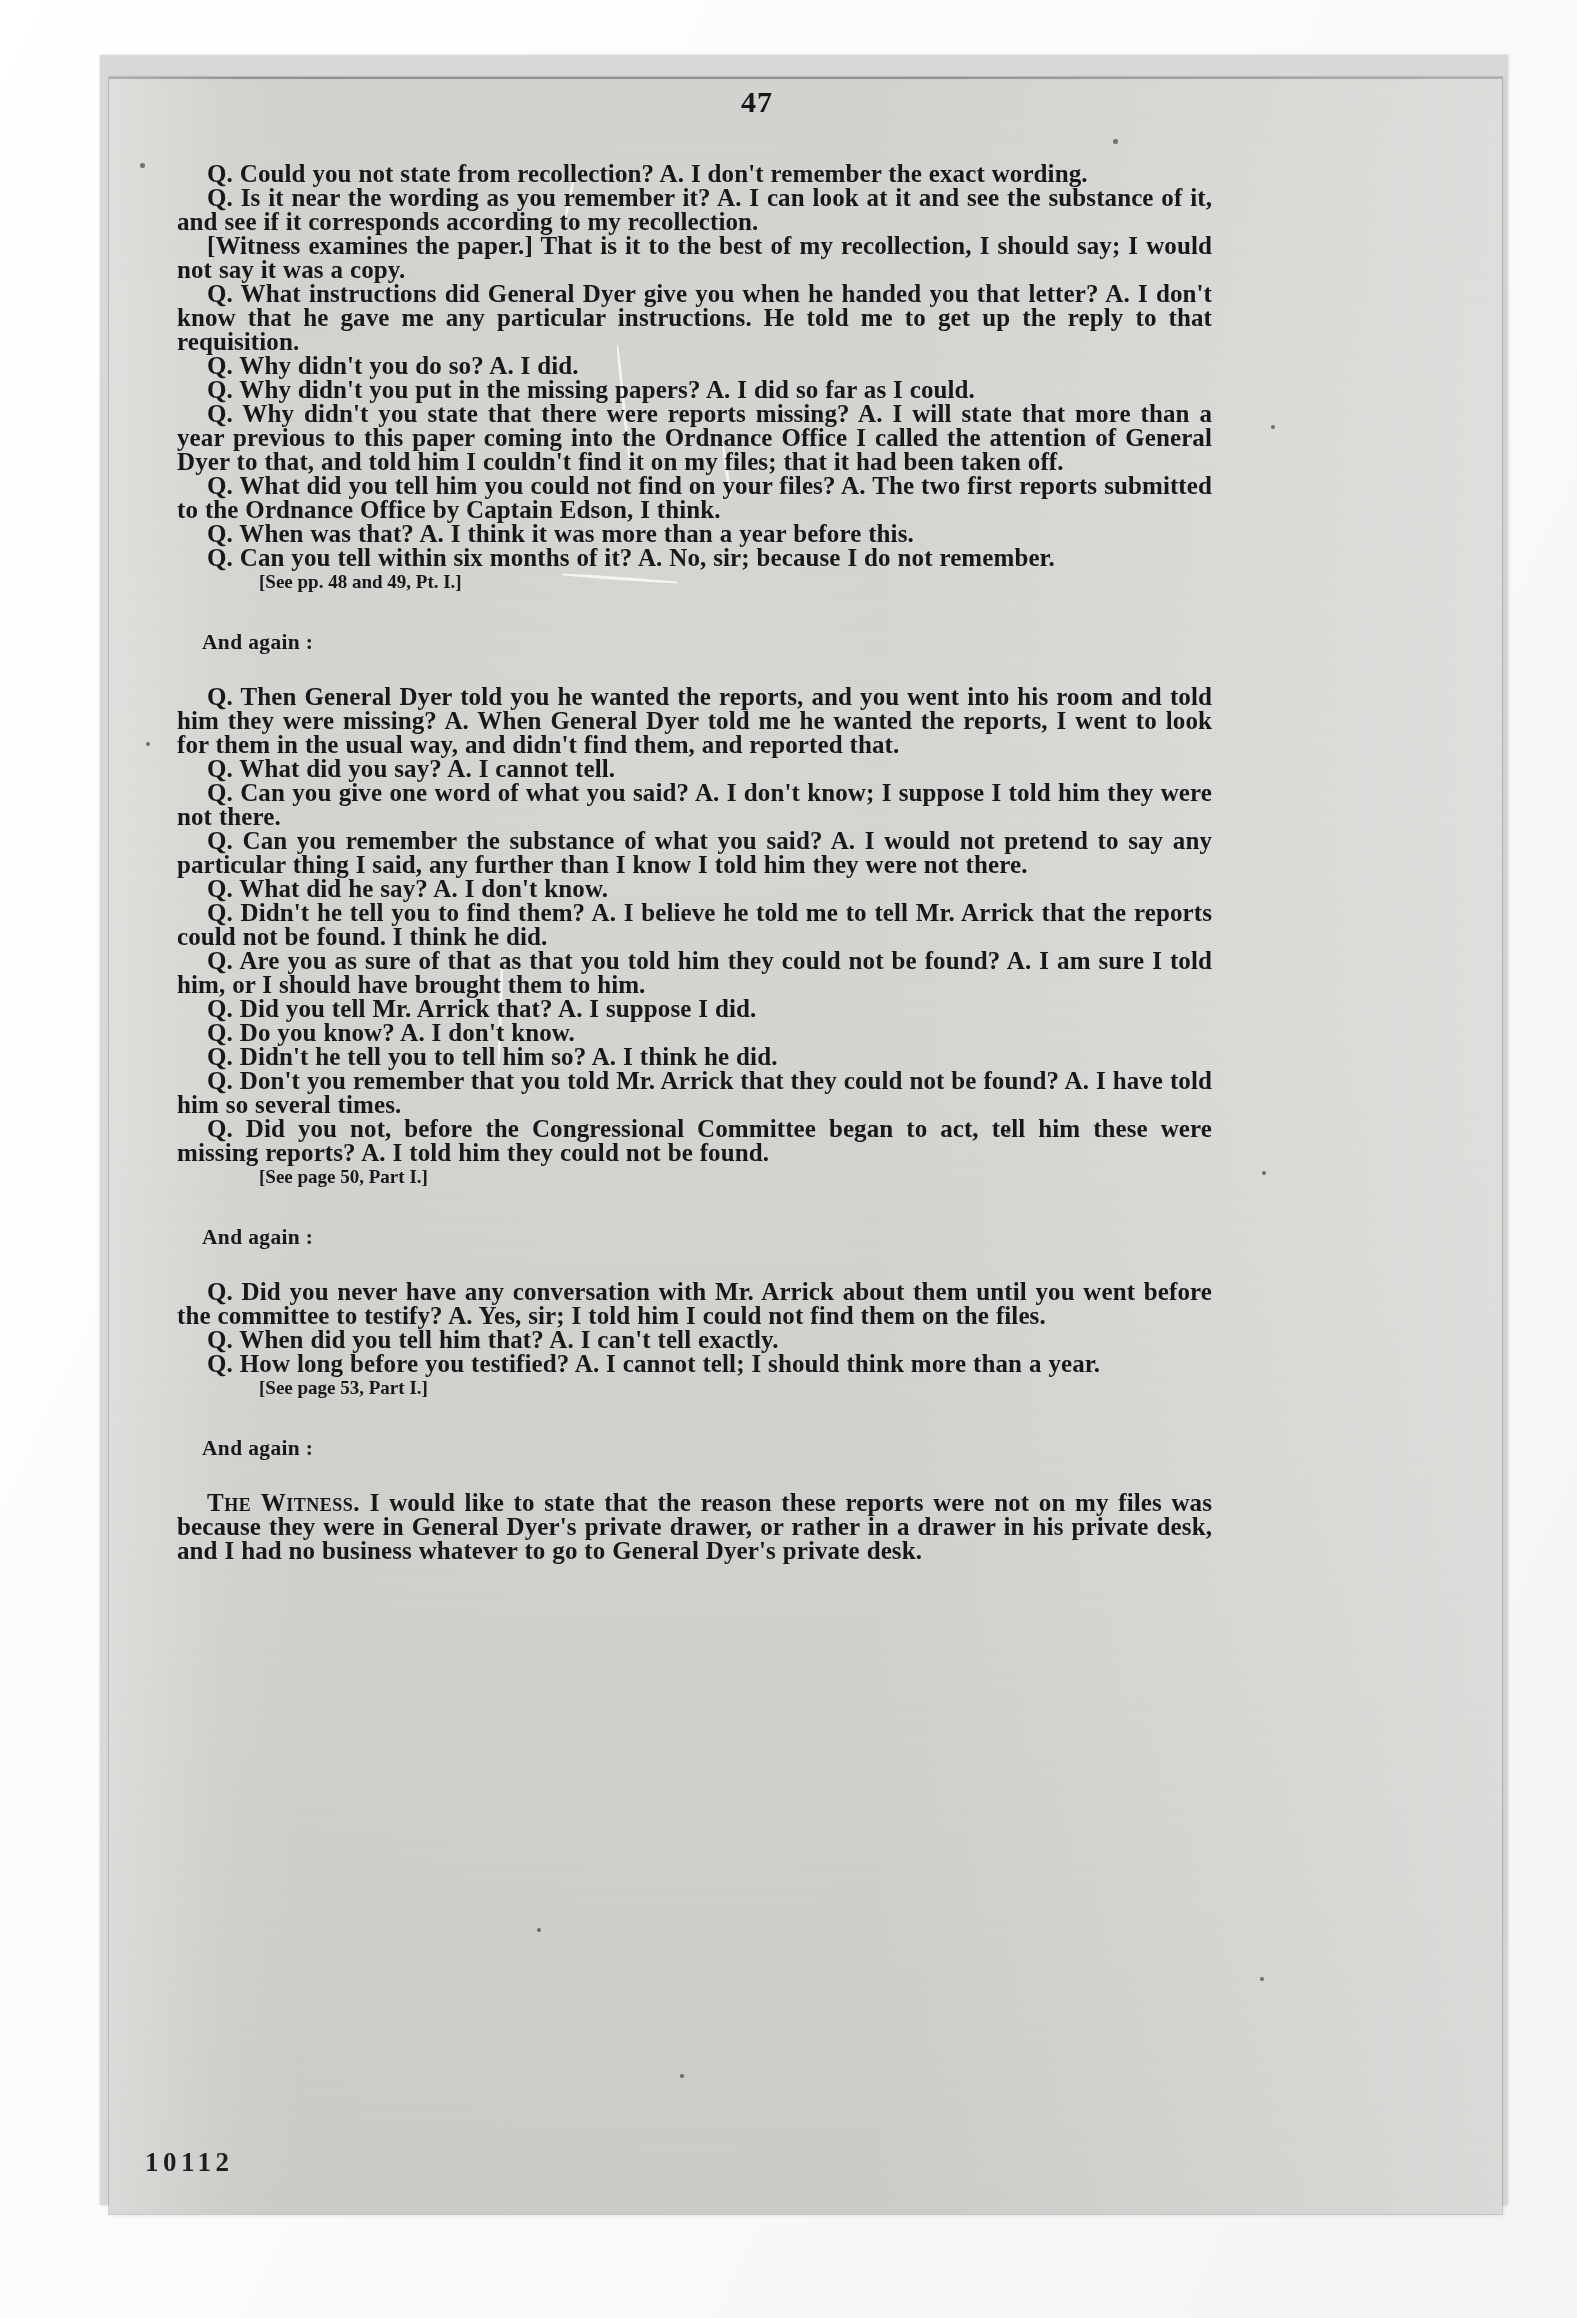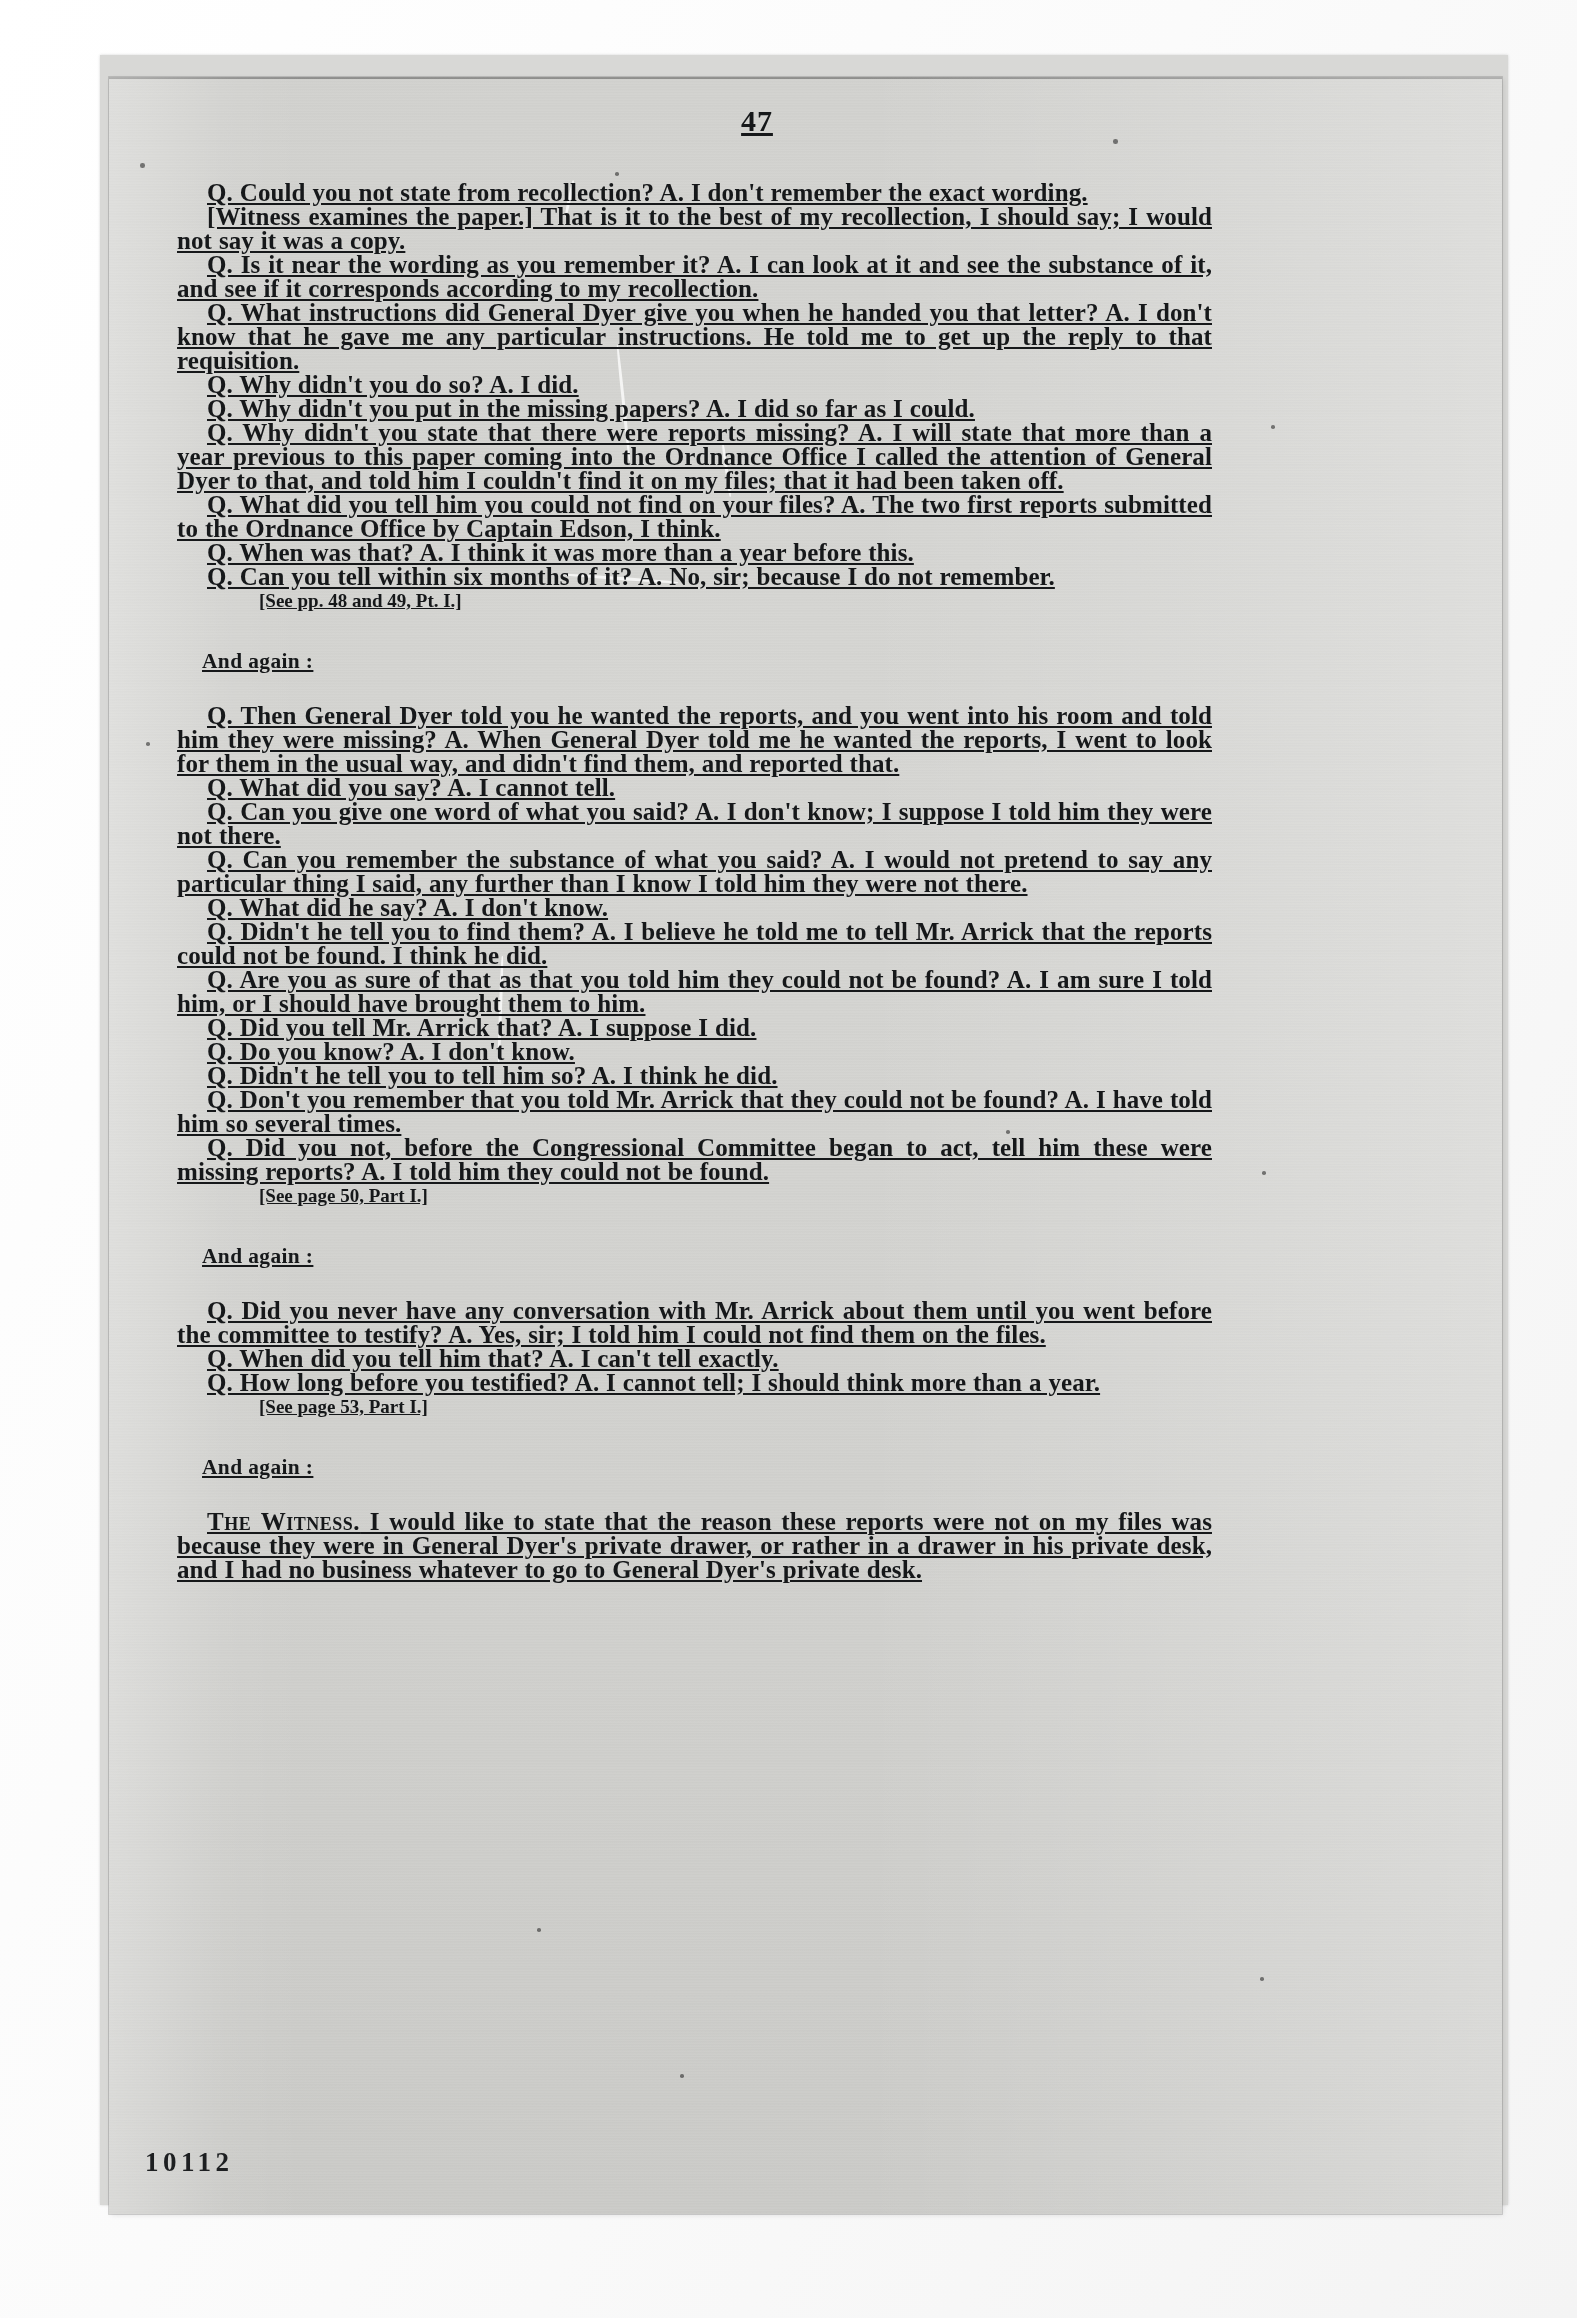--- a/index.html
+++ b/index.html
@@ -86,24 +86,23 @@
     left: 0; top: 0; bottom: 0;
     width: 14%;
     background: linear-gradient(90deg, rgba(255,255,255,0.30) 0%, rgba(255,255,255,0.06) 60%, rgba(255,255,255,0) 100%);
     pointer-events: none;
   }
 
   
   .text-column {
     position: absolute;
     left: 177px;
-    top: 104px;
+    top: 85px;
     width: 1035px;
     color: #16181a;
-    text-decoration: underline;
   }
 
   .folio {
     text-align: center;
     font-size: 30px;
     font-weight: bold;
     letter-spacing: 0.9px;
     margin: 0 0 43px 0;
     padding-left: 125px;
   }
@@ -202,22 +201,22 @@
     <span class="scratch" style="left:453px; top:500px; width:116px; height:2.7px; transform:rotate(4deg);"></span>
     <span class="scratch" style="left:390px; top:879px; width:2.7px; height:107px; transform:rotate(2deg);"></span>
     <span class="scratch" style="left:616px; top:366px; width:2.7px; height:54px; transform:rotate(-8deg);"></span>
   </div>
 
   <div class="text-column">
 
     <div class="folio">47</div>
 
     <p class="para">Q. Could you not state from recollection? A. I don't remember the exact wording.</p>
+    <p class="para">Q. Is it near the wording as you remember it? A. I can look at it and see the substance of it, and see if it corresponds according to my recollection.</p>
     <p class="para">[Witness examines the paper.] That is it to the best of my recollection, I should say; I would not say it was a copy.</p>
-    <p class="para">Q. Is it near the wording as you remember it? A. I can look at it and see the substance of it, and see if it corresponds according to my recollection.</p>
     <p class="para">Q. What instructions did General Dyer give you when he handed you that letter? A. I don't know that he gave me any particular instructions. He told me to get up the reply to that requisition.</p>
     <p class="para">Q. Why didn't you do so? A. I did.</p>
     <p class="para">Q. Why didn't you put in the missing papers? A. I did so far as I could.</p>
     <p class="para">Q. Why didn't you state that there were reports missing? A. I will state that more than a year previous to this paper coming into the Ordnance Office I called the attention of General Dyer to that, and told him I couldn't find it on my files; that it had been taken off.</p>
     <p class="para">Q. What did you tell him you could not find on your files? A. The two first reports submitted to the Ordnance Office by Captain Edson, I think.</p>
     <p class="para">Q. When was that? A. I think it was more than a year before this.</p>
     <p class="para">Q. Can you tell within six months of it? A. No, sir; because I do not remember.</p>
     <p class="cite">[See pp. 48 and 49, Pt. I.]</p>
 
     <div class="gap-before-again"></div>

